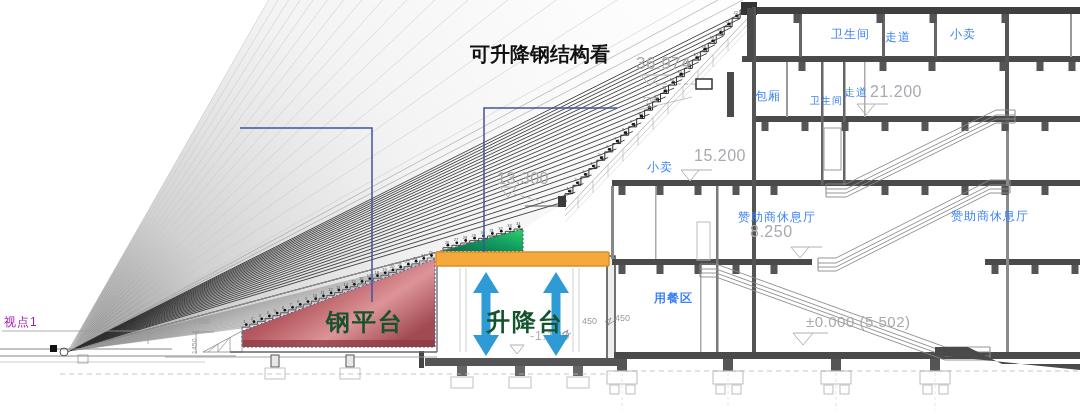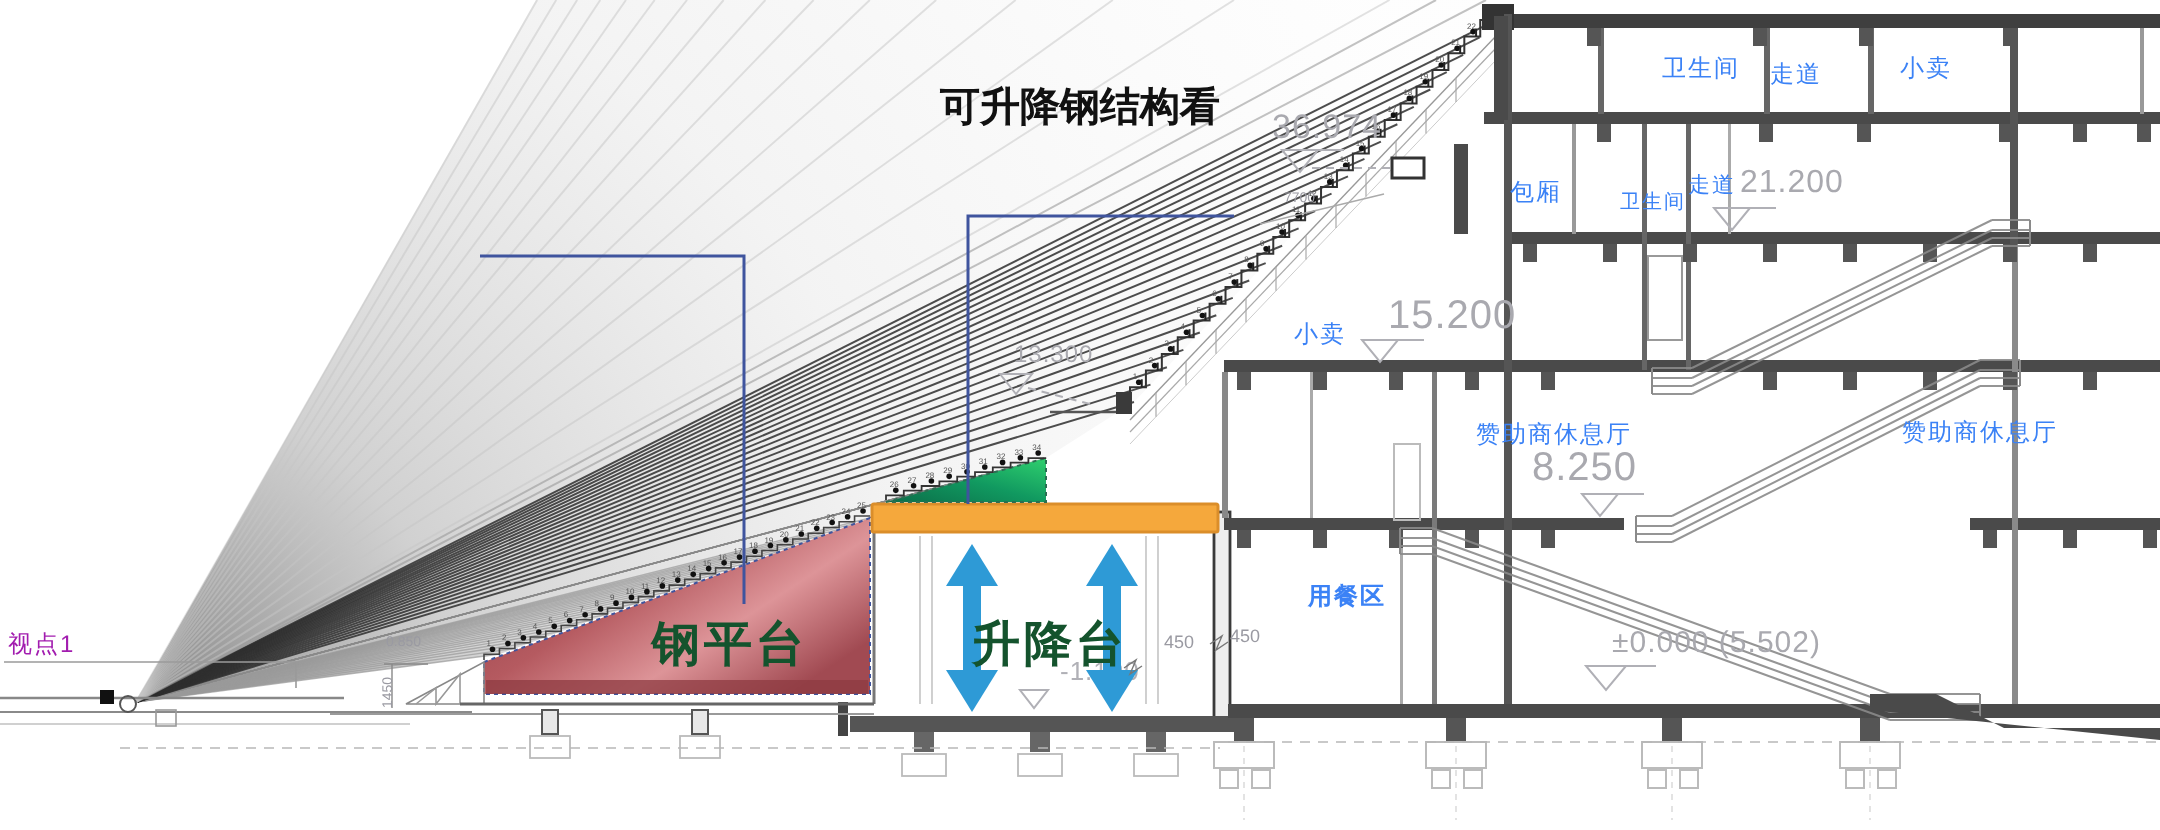--- a/index.html
+++ b/index.html
@@ -517,23 +517,23 @@
   <div>可升降钢结构看</div>
 </div>
 
 <div class="zone" style="left:326px;top:306px;">钢平台</div>
 <div class="zone" style="left:486px;top:306px;">升降台</div>
 
 <div class="lbl" style="left:4px;top:314px;color:#a21caf;">视点1</div>
 
 <div class="lbl elev" style="left:636px;top:54px;font-size:17px;">36.974</div>
 <div class="lbl elev" style="left:870px;top:83px;font-size:16px;">21.200</div>
-<div class="lbl elev" style="left:694px;top:147px;font-size:20px;">15.200</div>
-<div class="lbl elev" style="left:497px;top:170px;font-size:12px;margin-left:10px;">13.300</div>
-<div class="lbl elev" style="left:750px;top:223px;font-size:20px;margin-left:16px;">8.250</div>
+<div class="lbl elev" style="left:694px;top:147px;font-size:16px;">15.200</div>
+<div class="lbl elev" style="left:497px;top:170px;font-size:16px;">13.300</div>
+<div class="lbl elev" style="left:750px;top:223px;font-size:16px;">8.250</div>
 <div class="lbl elev" style="left:806px;top:313px;font-size:15px;">±0.000 (5.502)</div>
 
 <div class="lbl" style="left:831px;top:26px;">卫生间</div>
 <div class="lbl" style="left:885px;top:29px;">走道</div>
 <div class="lbl" style="left:950px;top:26px;">小卖</div>
 <div class="lbl" style="left:755px;top:88px;">包厢</div>
 <div class="lbl" style="left:810px;top:94px;font-size:10px;">卫生间</div>
 <div class="lbl" style="left:844px;top:85px;font-size:11px;">走道</div>
 <div class="lbl" style="left:647px;top:159px;">小卖</div>
 <div class="lbl" style="left:738px;top:209px;">赞助商休息厅</div>

